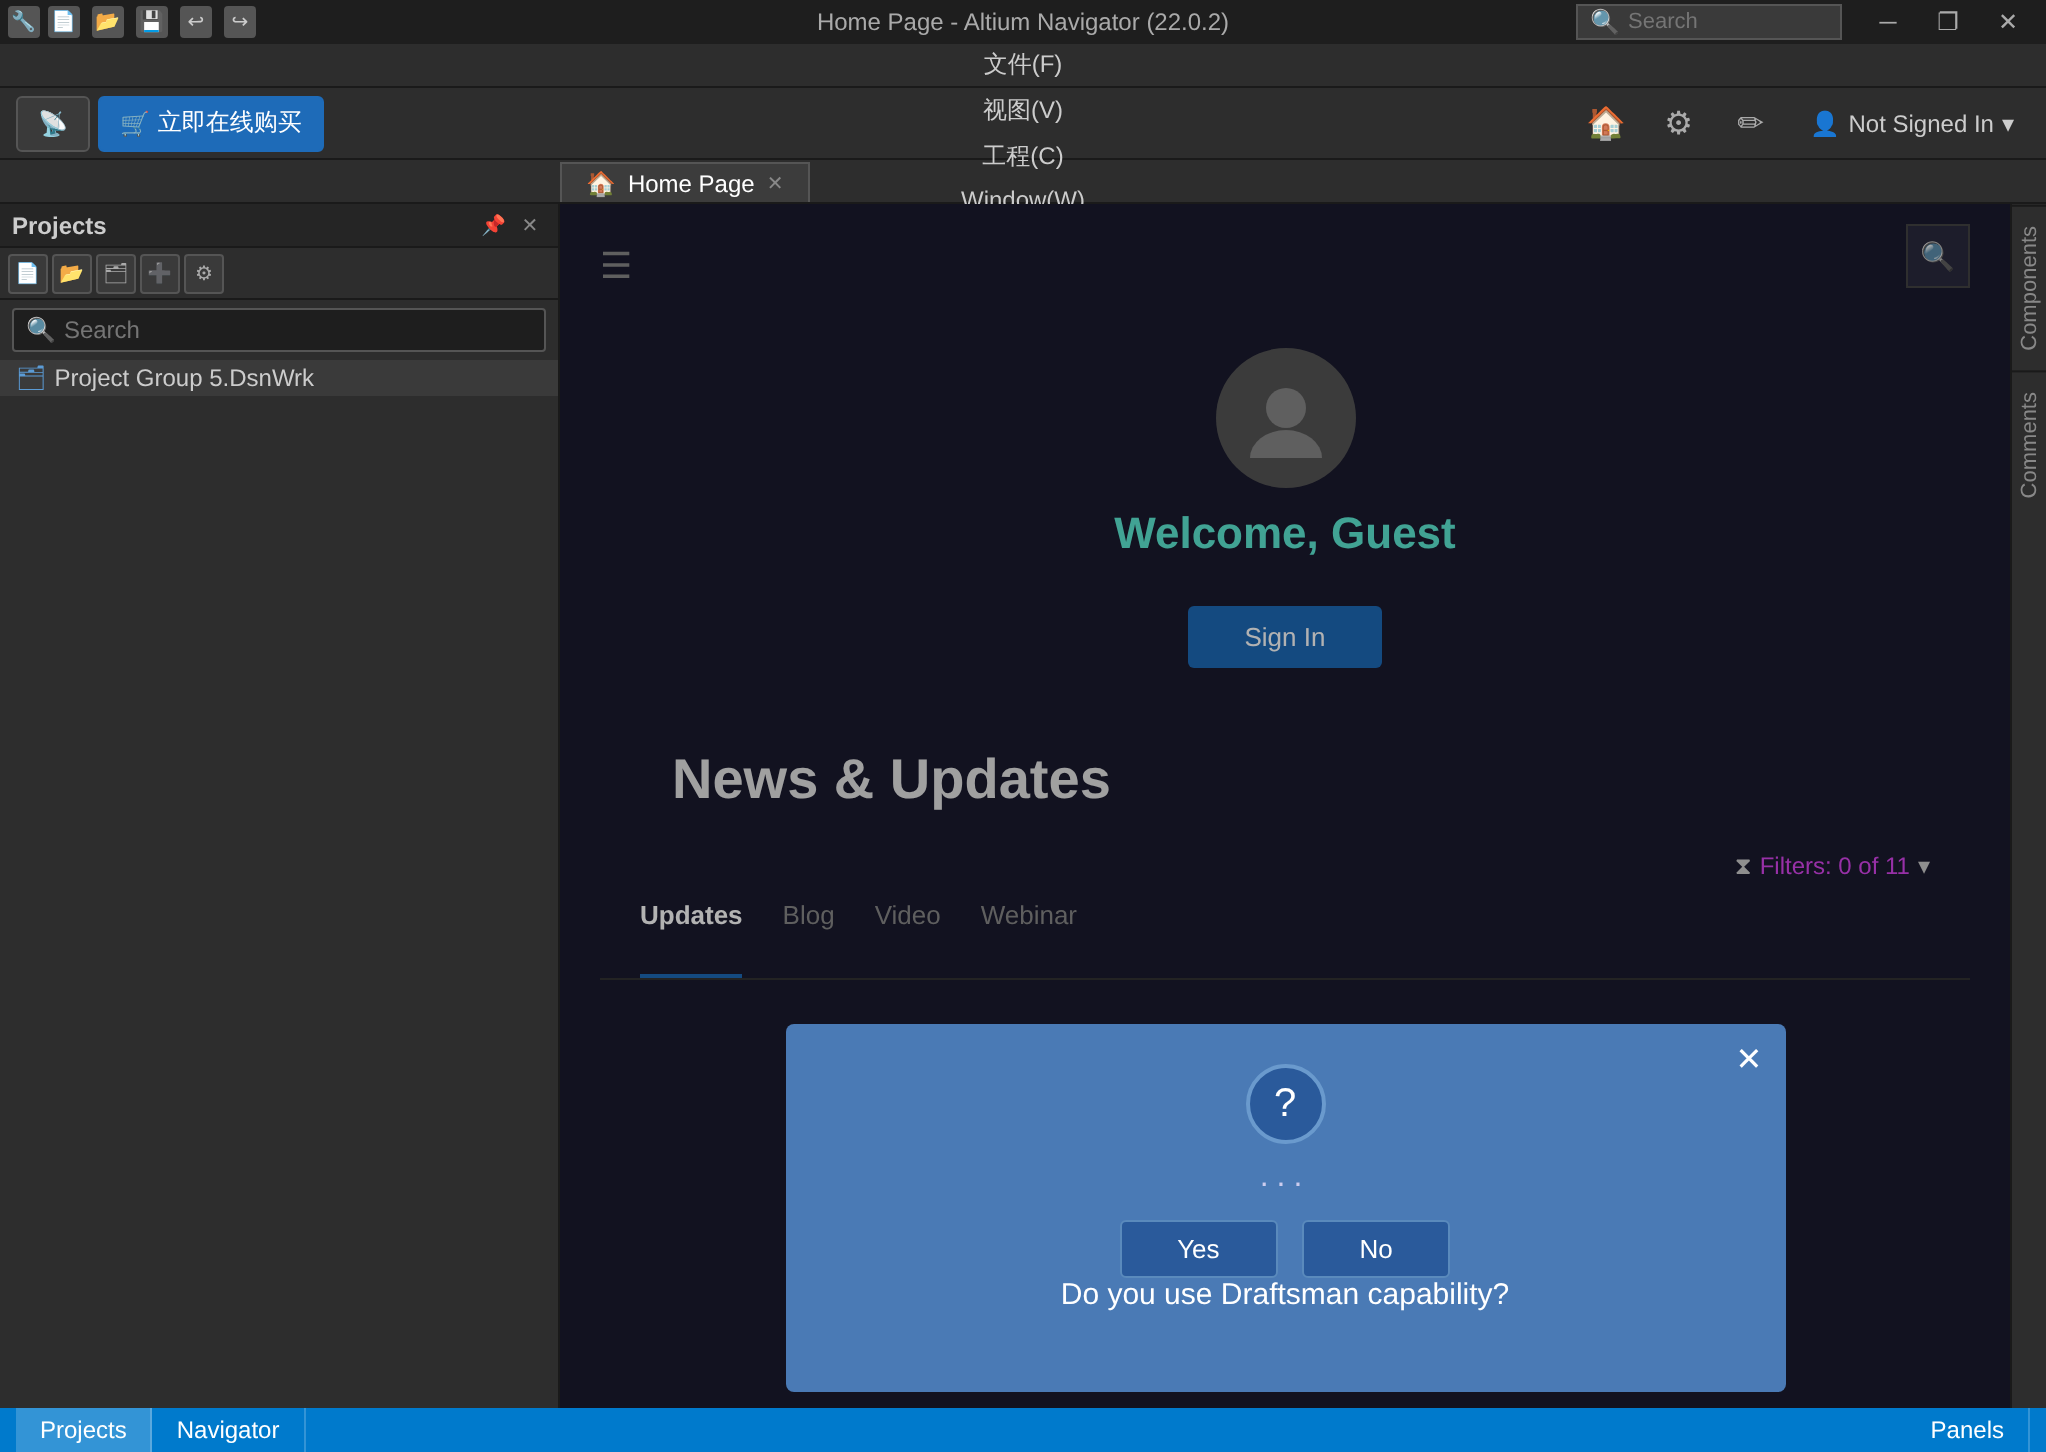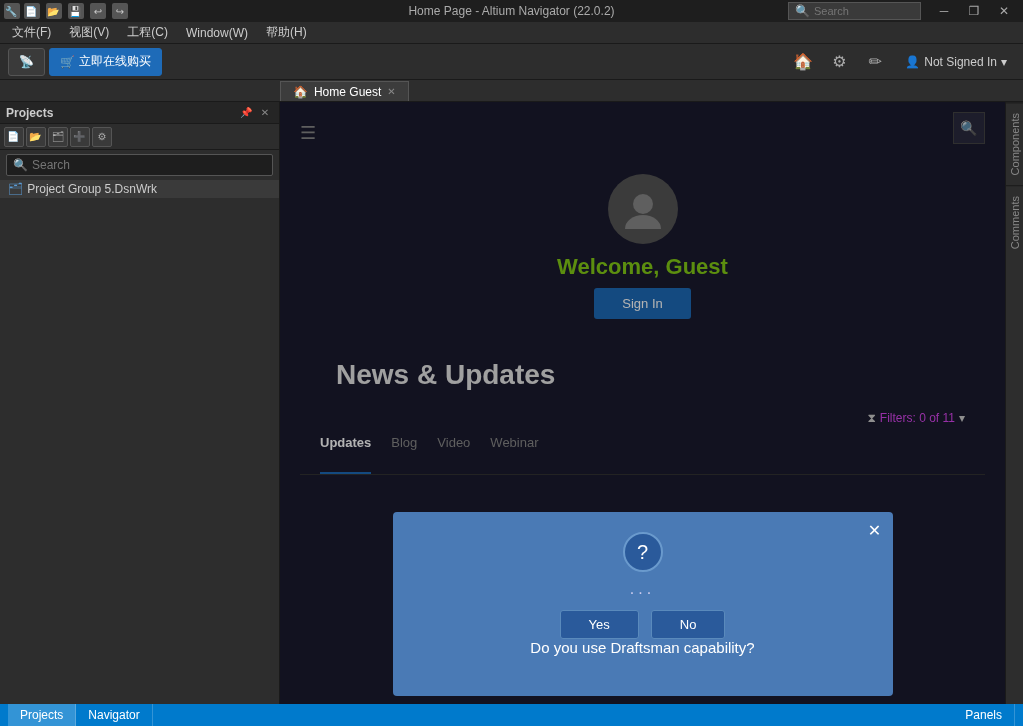--- a/index.html
+++ b/index.html
@@ -15,21 +15,21 @@
     .title-icon { width: 16px; height: 16px; background: #555; border-radius: 2px; display: flex; align-items: center; justify-content: center; font-size: 10px; color: #ccc; cursor: pointer; }
     #title-center { color: #aaa; font-size: 12px; position: absolute; left: 50%; transform: translateX(-50%); }
     #title-search { display: flex; align-items: center; background: #3a3a3a; border: 1px solid #555; height: 18px; padding: 0 6px; gap: 4px; }
     #title-search input { background: transparent; border: none; outline: none; color: #ccc; font-size: 11px; width: 100px; }
     #title-controls { display: flex; gap: 0; }
     .win-btn { width: 30px; height: 22px; display: flex; align-items: center; justify-content: center; cursor: pointer; color: #aaa; font-size: 12px; }
 
     
     #menu-bar {
       height: 22px; background: #2d2d2d; display: flex; align-items: center;
-      padding: 0 4px; gap: 2px; border-bottom: 1px solid #1a1a1a;
+      padding: 0 4px; gap: 2px; border-bottom: 1px solid #1a1a1a; flex-direction: column;
     }
     .menu-item { padding: 2px 8px; cursor: pointer; color: #ccc; font-size: 12px; border-radius: 2px; }
 
     
     #second-toolbar {
       height: 36px; background: #2d2d2d; display: flex; align-items: center;
       padding: 0 8px; gap: 4px; border-bottom: 1px solid #1a1a1a;
     }
     .tb2-btn { height: 28px; padding: 0 10px; background: #3a3a3a; border: 1px solid #555; border-radius: 3px; color: #ccc; font-size: 12px; cursor: pointer; display: flex; align-items: center; gap: 4px; }
     .tb2-btn-highlight { background: #1e6bb8; border-color: #1e6bb8; color: white; }
@@ -87,21 +87,21 @@
     #search-icon-btn {
       position: absolute; right: 20px; top: 10px;
       width: 32px; height: 32px; background: #2a2a3e; border: 1px solid #444;
       display: flex; align-items: center; justify-content: center; cursor: pointer; color: #aaa; font-size: 14px;
     }
     #avatar-container { margin: 20px 0 10px; }
     #avatar {
       width: 70px; height: 70px; border-radius: 50%; background: #555;
       display: flex; align-items: center; justify-content: center; color: #888; font-size: 36px;
     }
-    #welcome-text { color: #84cc16; font-size: 22px; font-weight: bold; margin-bottom: 8px; }
+    #welcome-text { color: #5eead4; font-size: 22px; font-weight: bold; margin-bottom: 23px; }
     #welcome-sub { color: #888; font-size: 13px; margin-bottom: 20px; text-align: center; }
     #sign-in-btn {
       background: #1e6bb8; color: white; border: none; padding: 8px 28px;
       font-size: 13px; cursor: pointer; border-radius: 3px; margin-bottom: 40px;
     }
     #news-title { color: #e5e5e5; font-size: 28px; font-weight: bold; margin-bottom: 20px; align-self: flex-start; margin-left: 36px; }
     #filters-bar {
       display: flex; align-items: center; justify-content: flex-end; width: 100%;
       padding: 0 20px; margin-bottom: 10px; gap: 4px;
     }
@@ -209,21 +209,21 @@
       <span>👤</span>
       <span>Not Signed In</span>
       <span>▾</span>
     </div>
   </div>
 </div>
 
 <div id="tab-bar">
   <div class="tab active">
     <span>🏠</span>
-    <span>Home Guest</span>
+    <span>Home Page</span>
     <span style="color:#888;font-size:10px;">✕</span>
   </div>
 </div>
 
 <div id="main">
 
   <div id="sidebar">
     <div id="sidebar-header">
       <span id="sidebar-title">Projects</span>
       <div id="sidebar-controls">

